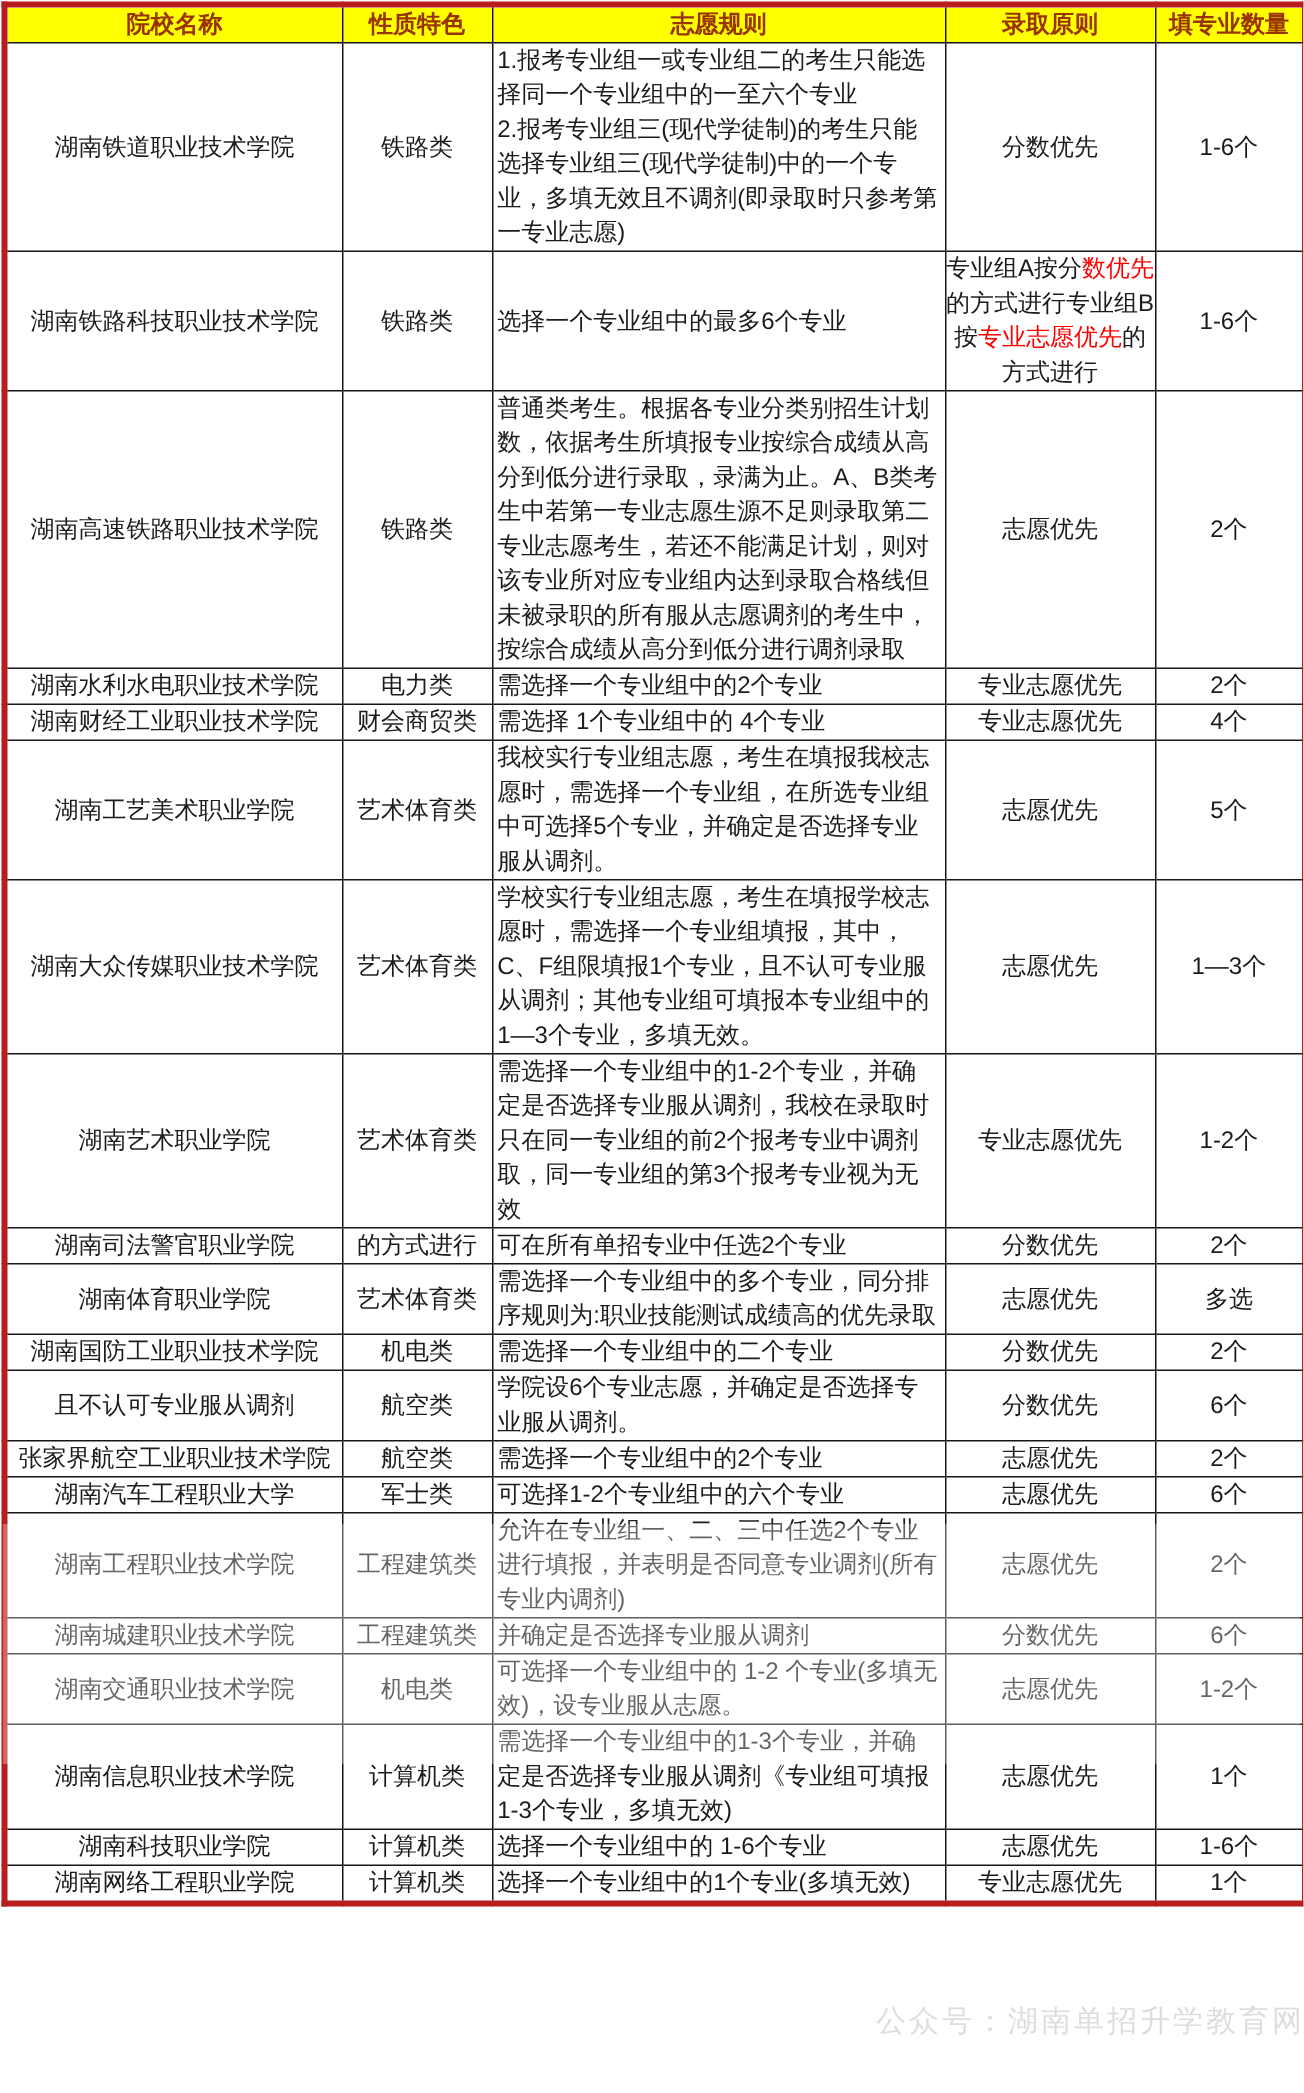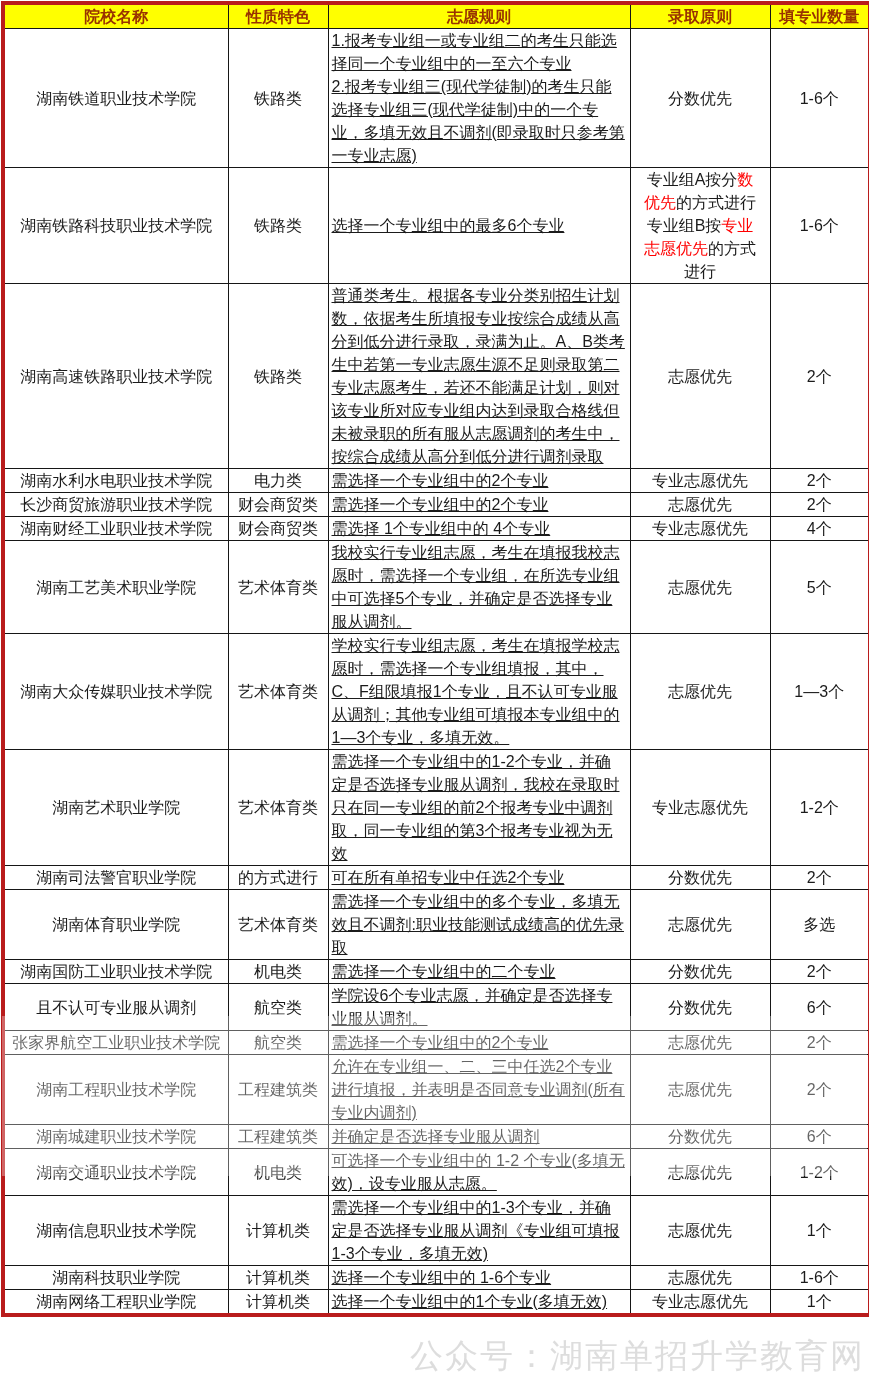--- a/index.html
+++ b/index.html
@@ -38,42 +38,42 @@
     font-size:16px;
     line-height:23px;
     text-align:center;
     padding:0 2px;
   }
   td.c-rule{
     text-align:left;
     white-space:pre-wrap;
     word-break:break-all;
     padding:0 4px 0 3px;
-    text-decoration:underline;
-  }
-  td.c-principle{padding:0 12px;}
+  }
+  td.c-principle{padding:0 0;}
   .red{color:var(--red);}
   
   .wm-band{
     position:absolute;
     left:2px;top:1016px;
     width:865px;height:160px;
     background:rgba(255,255,255,0.32);
     pointer-events:none;
   }
   .wm-text{
     position:absolute;
     top:1334px;left:410px;
     width:460px;
-    font-size:33px;
+    font-size:20px;
     letter-spacing:2px;
     color:#c3c3c3;
     opacity:0.55;
     white-space:nowrap;
     pointer-events:none;
+    text-align:right;
   }
 </style>
 </head>
 <body>
 
 <div class="page">
   <table class="grid">
     <colgroup>
       <col style="width:225px">
       <col style="width:100px">
@@ -114,27 +114,20 @@
           <td class="c-count">2个</td>
         </tr>
         <tr>
           <td class="c-school">湖南水利水电职业技术学院</td>
           <td class="c-type">电力类</td>
           <td class="c-rule">需选择一个专业组中的2个专业</td>
           <td class="c-principle">专业志愿优先</td>
           <td class="c-count">2个</td>
         </tr>
         <tr>
-          <td class="c-school">长沙商贸旅游职业技术学院</td>
-          <td class="c-type">财会商贸类</td>
-          <td class="c-rule">需选择一个专业组中的2个专业</td>
-          <td class="c-principle">志愿优先</td>
-          <td class="c-count">2个</td>
-        </tr>
-        <tr>
           <td class="c-school">湖南财经工业职业技术学院</td>
           <td class="c-type">财会商贸类</td>
           <td class="c-rule">需选择 1个专业组中的 4个专业</td>
           <td class="c-principle">专业志愿优先</td>
           <td class="c-count">4个</td>
         </tr>
         <tr>
           <td class="c-school">湖南工艺美术职业学院</td>
           <td class="c-type">艺术体育类</td>
           <td class="c-rule">我校实行专业组志愿，考生在填报我校志愿时，需选择一个专业组，在所选专业组中可选择5个专业，并确定是否选择专业服从调剂。</td>
@@ -158,21 +151,21 @@
         <tr>
           <td class="c-school">湖南司法警官职业学院</td>
           <td class="c-type">的方式进行</td>
           <td class="c-rule">可在所有单招专业中任选2个专业</td>
           <td class="c-principle">分数优先</td>
           <td class="c-count">2个</td>
         </tr>
         <tr>
           <td class="c-school">湖南体育职业学院</td>
           <td class="c-type">艺术体育类</td>
-          <td class="c-rule">需选择一个专业组中的多个专业，多填无效且不调剂:职业技能测试成绩高的优先录取</td>
+          <td class="c-rule">需选择一个专业组中的多个专业，同分排序规则为:职业技能测试成绩高的优先录取</td>
           <td class="c-principle">志愿优先</td>
           <td class="c-count">多选</td>
         </tr>
         <tr>
           <td class="c-school">湖南国防工业职业技术学院</td>
           <td class="c-type">机电类</td>
           <td class="c-rule">需选择一个专业组中的二个专业</td>
           <td class="c-principle">分数优先</td>
           <td class="c-count">2个</td>
         </tr>
@@ -182,20 +175,27 @@
           <td class="c-rule">学院设6个专业志愿，并确定是否选择专业服从调剂。</td>
           <td class="c-principle">分数优先</td>
           <td class="c-count">6个</td>
         </tr>
         <tr>
           <td class="c-school">张家界航空工业职业技术学院</td>
           <td class="c-type">航空类</td>
           <td class="c-rule">需选择一个专业组中的2个专业</td>
           <td class="c-principle">志愿优先</td>
           <td class="c-count">2个</td>
+        </tr>
+        <tr>
+          <td class="c-school">湖南汽车工程职业大学</td>
+          <td class="c-type">军士类</td>
+          <td class="c-rule">可选择1-2个专业组中的六个专业</td>
+          <td class="c-principle">志愿优先</td>
+          <td class="c-count">6个</td>
         </tr>
         <tr>
           <td class="c-school">湖南工程职业技术学院</td>
           <td class="c-type">工程建筑类</td>
           <td class="c-rule">允许在专业组一、二、三中任选2个专业进行填报，并表明是否同意专业调剂(所有专业内调剂)</td>
           <td class="c-principle">志愿优先</td>
           <td class="c-count">2个</td>
         </tr>
         <tr>
           <td class="c-school">湖南城建职业技术学院</td>

